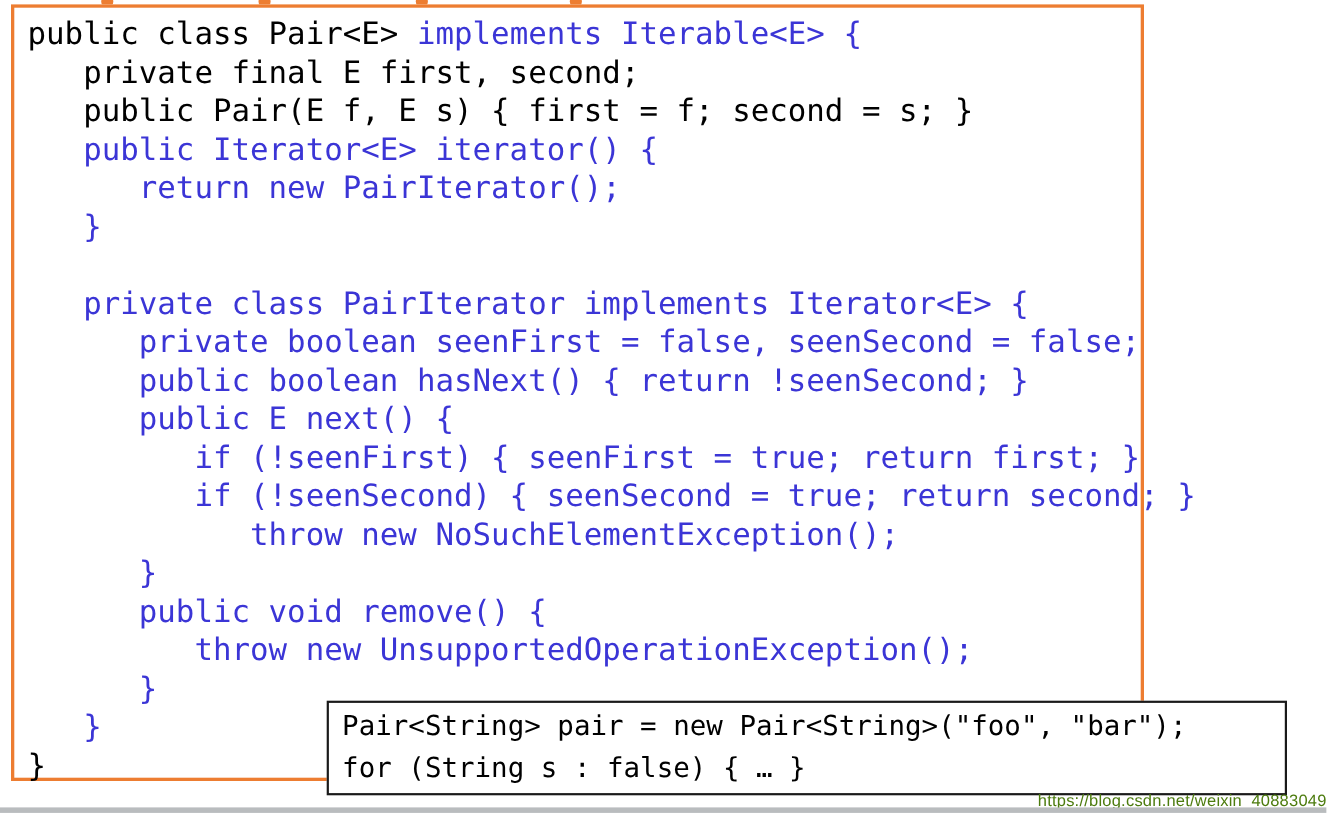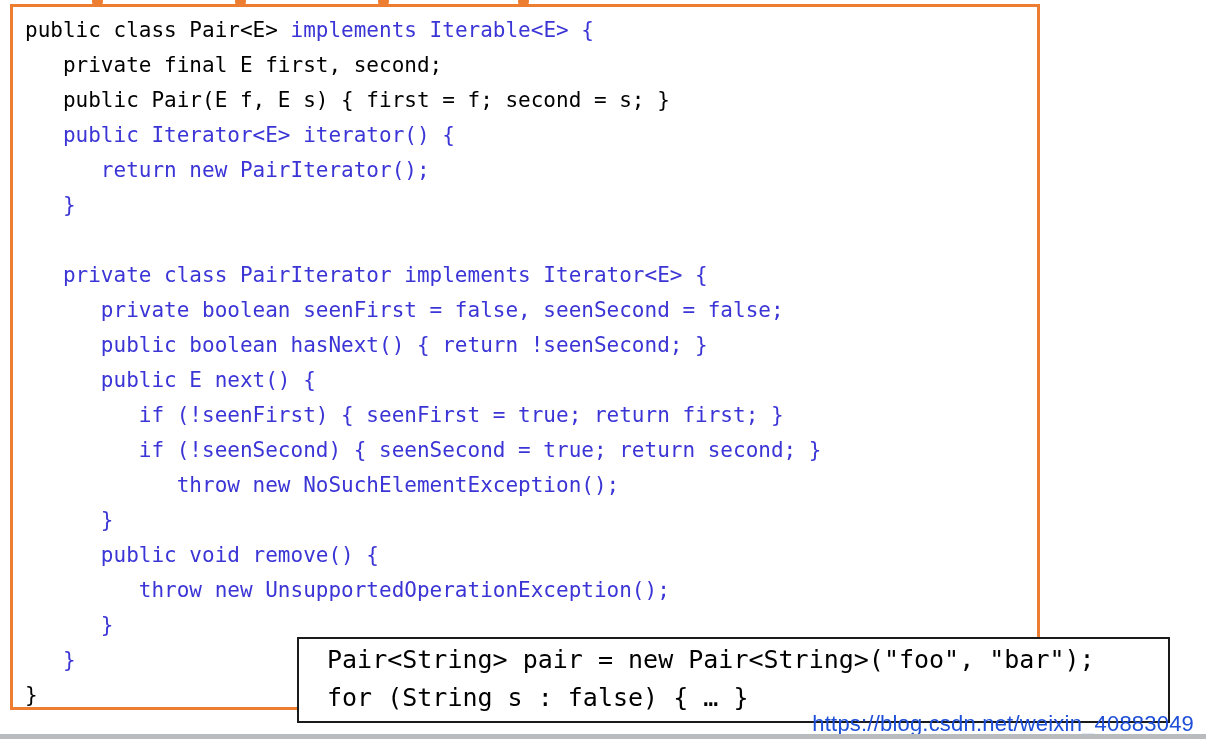--- a/index.html
+++ b/index.html
@@ -37,21 +37,21 @@
     background: #ffffff;
   }
 
   #code-listing {
     position: absolute;
     left: 12px;
     top: 6px;
     margin: 0;
     padding: 0;
     font-family: "DejaVu Sans Mono", monospace;
-    font-size: 21px;
+    font-size: 28px;
     line-height: 35px;
     white-space: pre;
     color: #000000;
   }
   #code-listing .ln {
     display: block;
     height: 35px;
     white-space: pre;
   }
   .tk-black { color: #000000; }
@@ -77,31 +77,30 @@
     font-family: "DejaVu Sans Mono", monospace;
     font-size: 25px;
     line-height: 38px;
     white-space: pre;
     color: #000000;
   }
   #example-code .ln {
     display: block;
     height: 38px;
     white-space: pre;
-    margin-left: 16px;
   }
 
   
   #watermark {
     position: absolute;
-    right: 12px;
+    right: 0;
     bottom: 2px;
     font-family: "Liberation Sans", sans-serif;
-    font-size: 22px;
-    color: #1d4ed8;
+    font-size: 15px;
+    color: #4d7c0f;
     letter-spacing: 0.2px;
     white-space: nowrap;
     user-select: none;
   }
 
   
   #bottom-rule {
     position: absolute;
     left: 0;
     bottom: 0;

